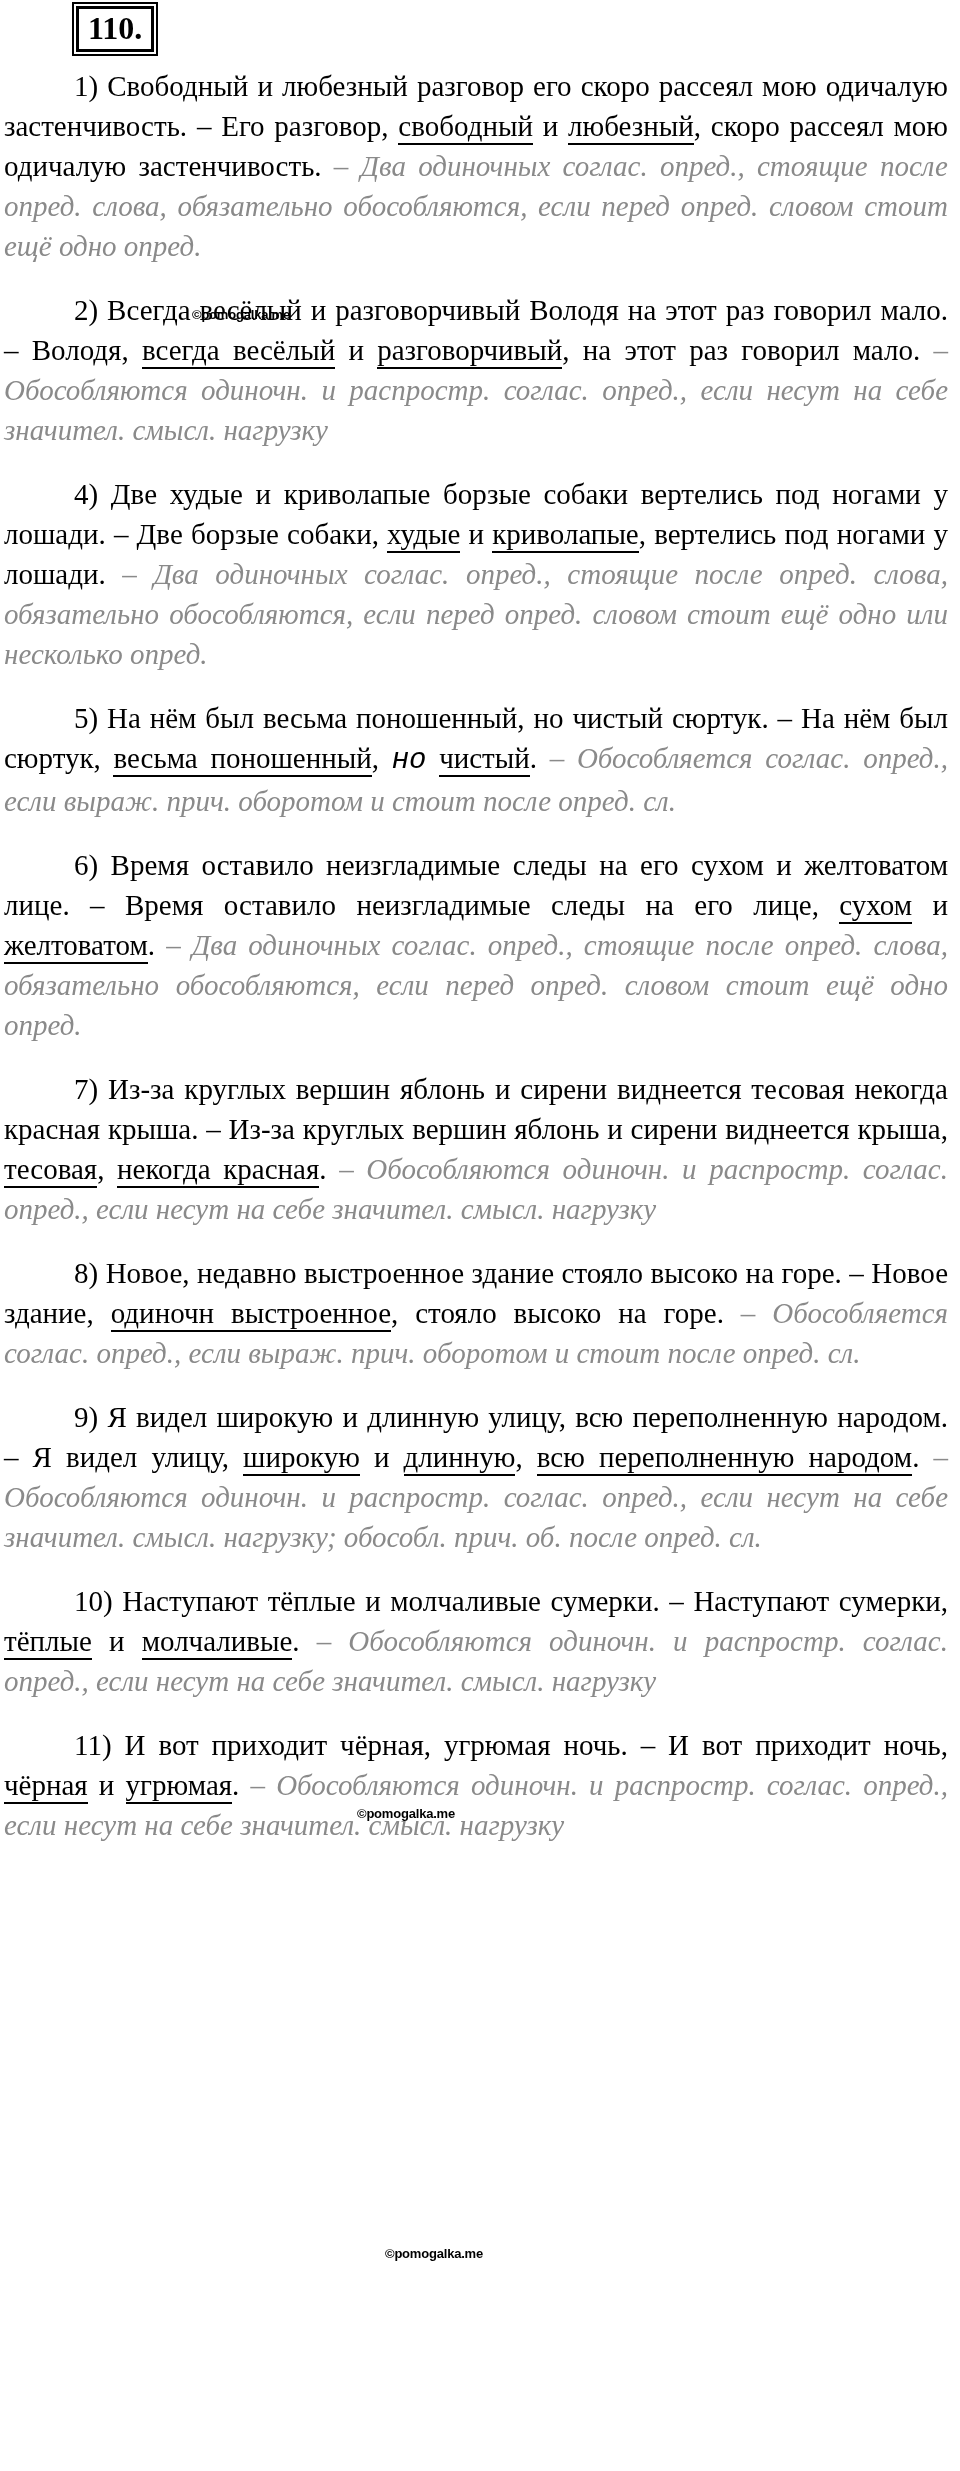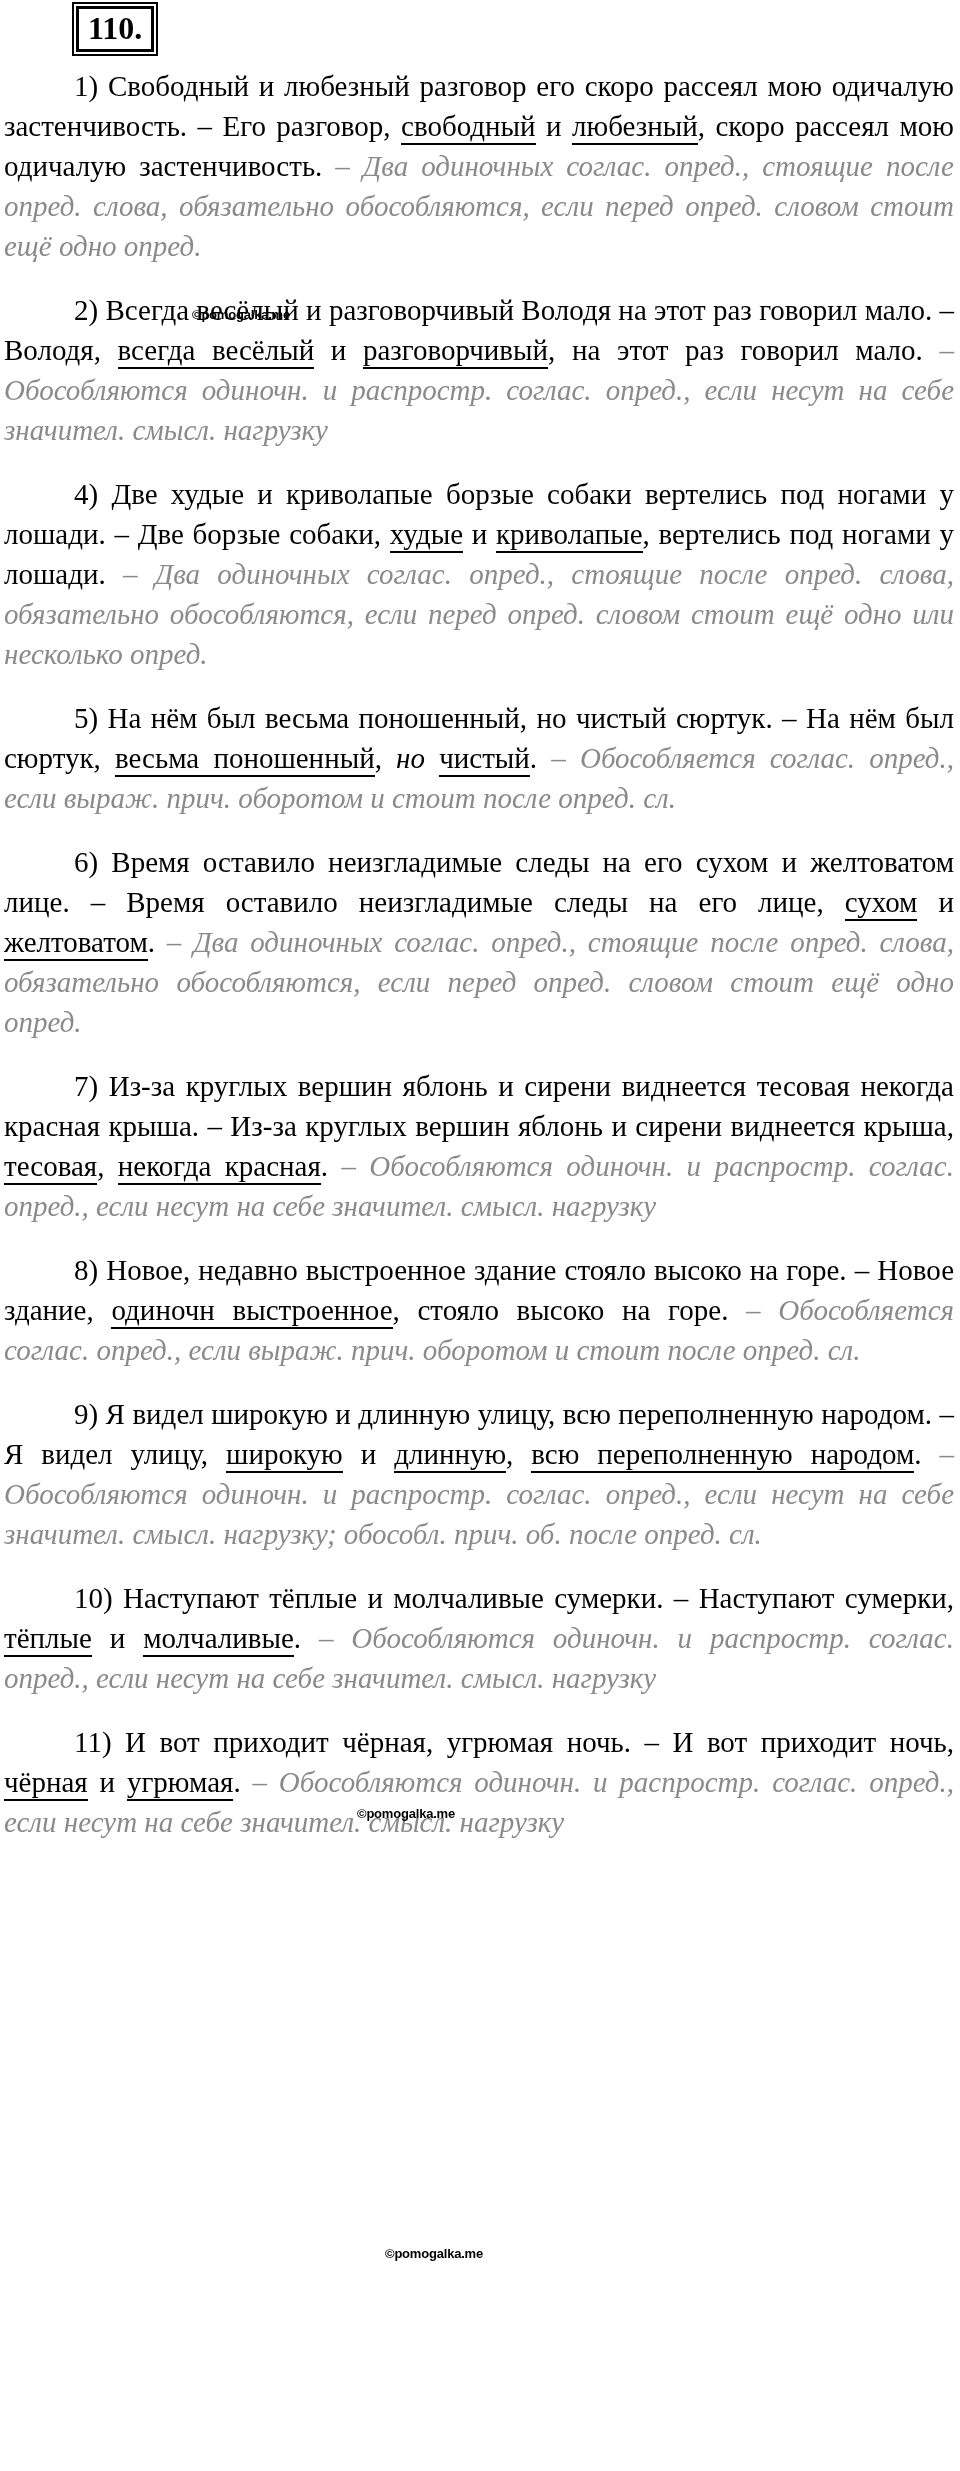--- a/index.html
+++ b/index.html
@@ -19,33 +19,33 @@
     margin: 4px 0 10px 76px;
     padding: 0px 9px 2px 9px;
     font-weight: bold;
     font-size: 32px;
     line-height: 38px;
     border: 3px solid #000;
     box-shadow: 0 0 0 2px #fff, 0 0 0 4px #000;
     background: #fff;
   }
   .items {
-    padding: 4px 6px 0 4px;
+    padding: 4px 12px 0 4px;
   }
   p.item {
     margin: 0 0 24px 0;
     font-size: 29px;
     line-height: 40px;
     text-align: justify;
     text-indent: 70px;
   }
   p.item:last-child { margin-bottom: 16px; }
   .seg-plain { }
   .seg-underline { border-bottom: 2px solid #000; padding-bottom: 1px; }
-  .seg-italic { font-style: italic; }
+  .seg-italic { font-style: italic; font-family: Liberation Mono, monospace; }
   .seg-explanation { color: #8a8a8a; font-style: italic; }
   .wm {
     position: absolute;
     font-family: "Liberation Sans", "DejaVu Sans", sans-serif;
     font-weight: bold;
     font-size: 13px;
     letter-spacing: -0.2px;
     color: #000000;
     white-space: nowrap;
   }

